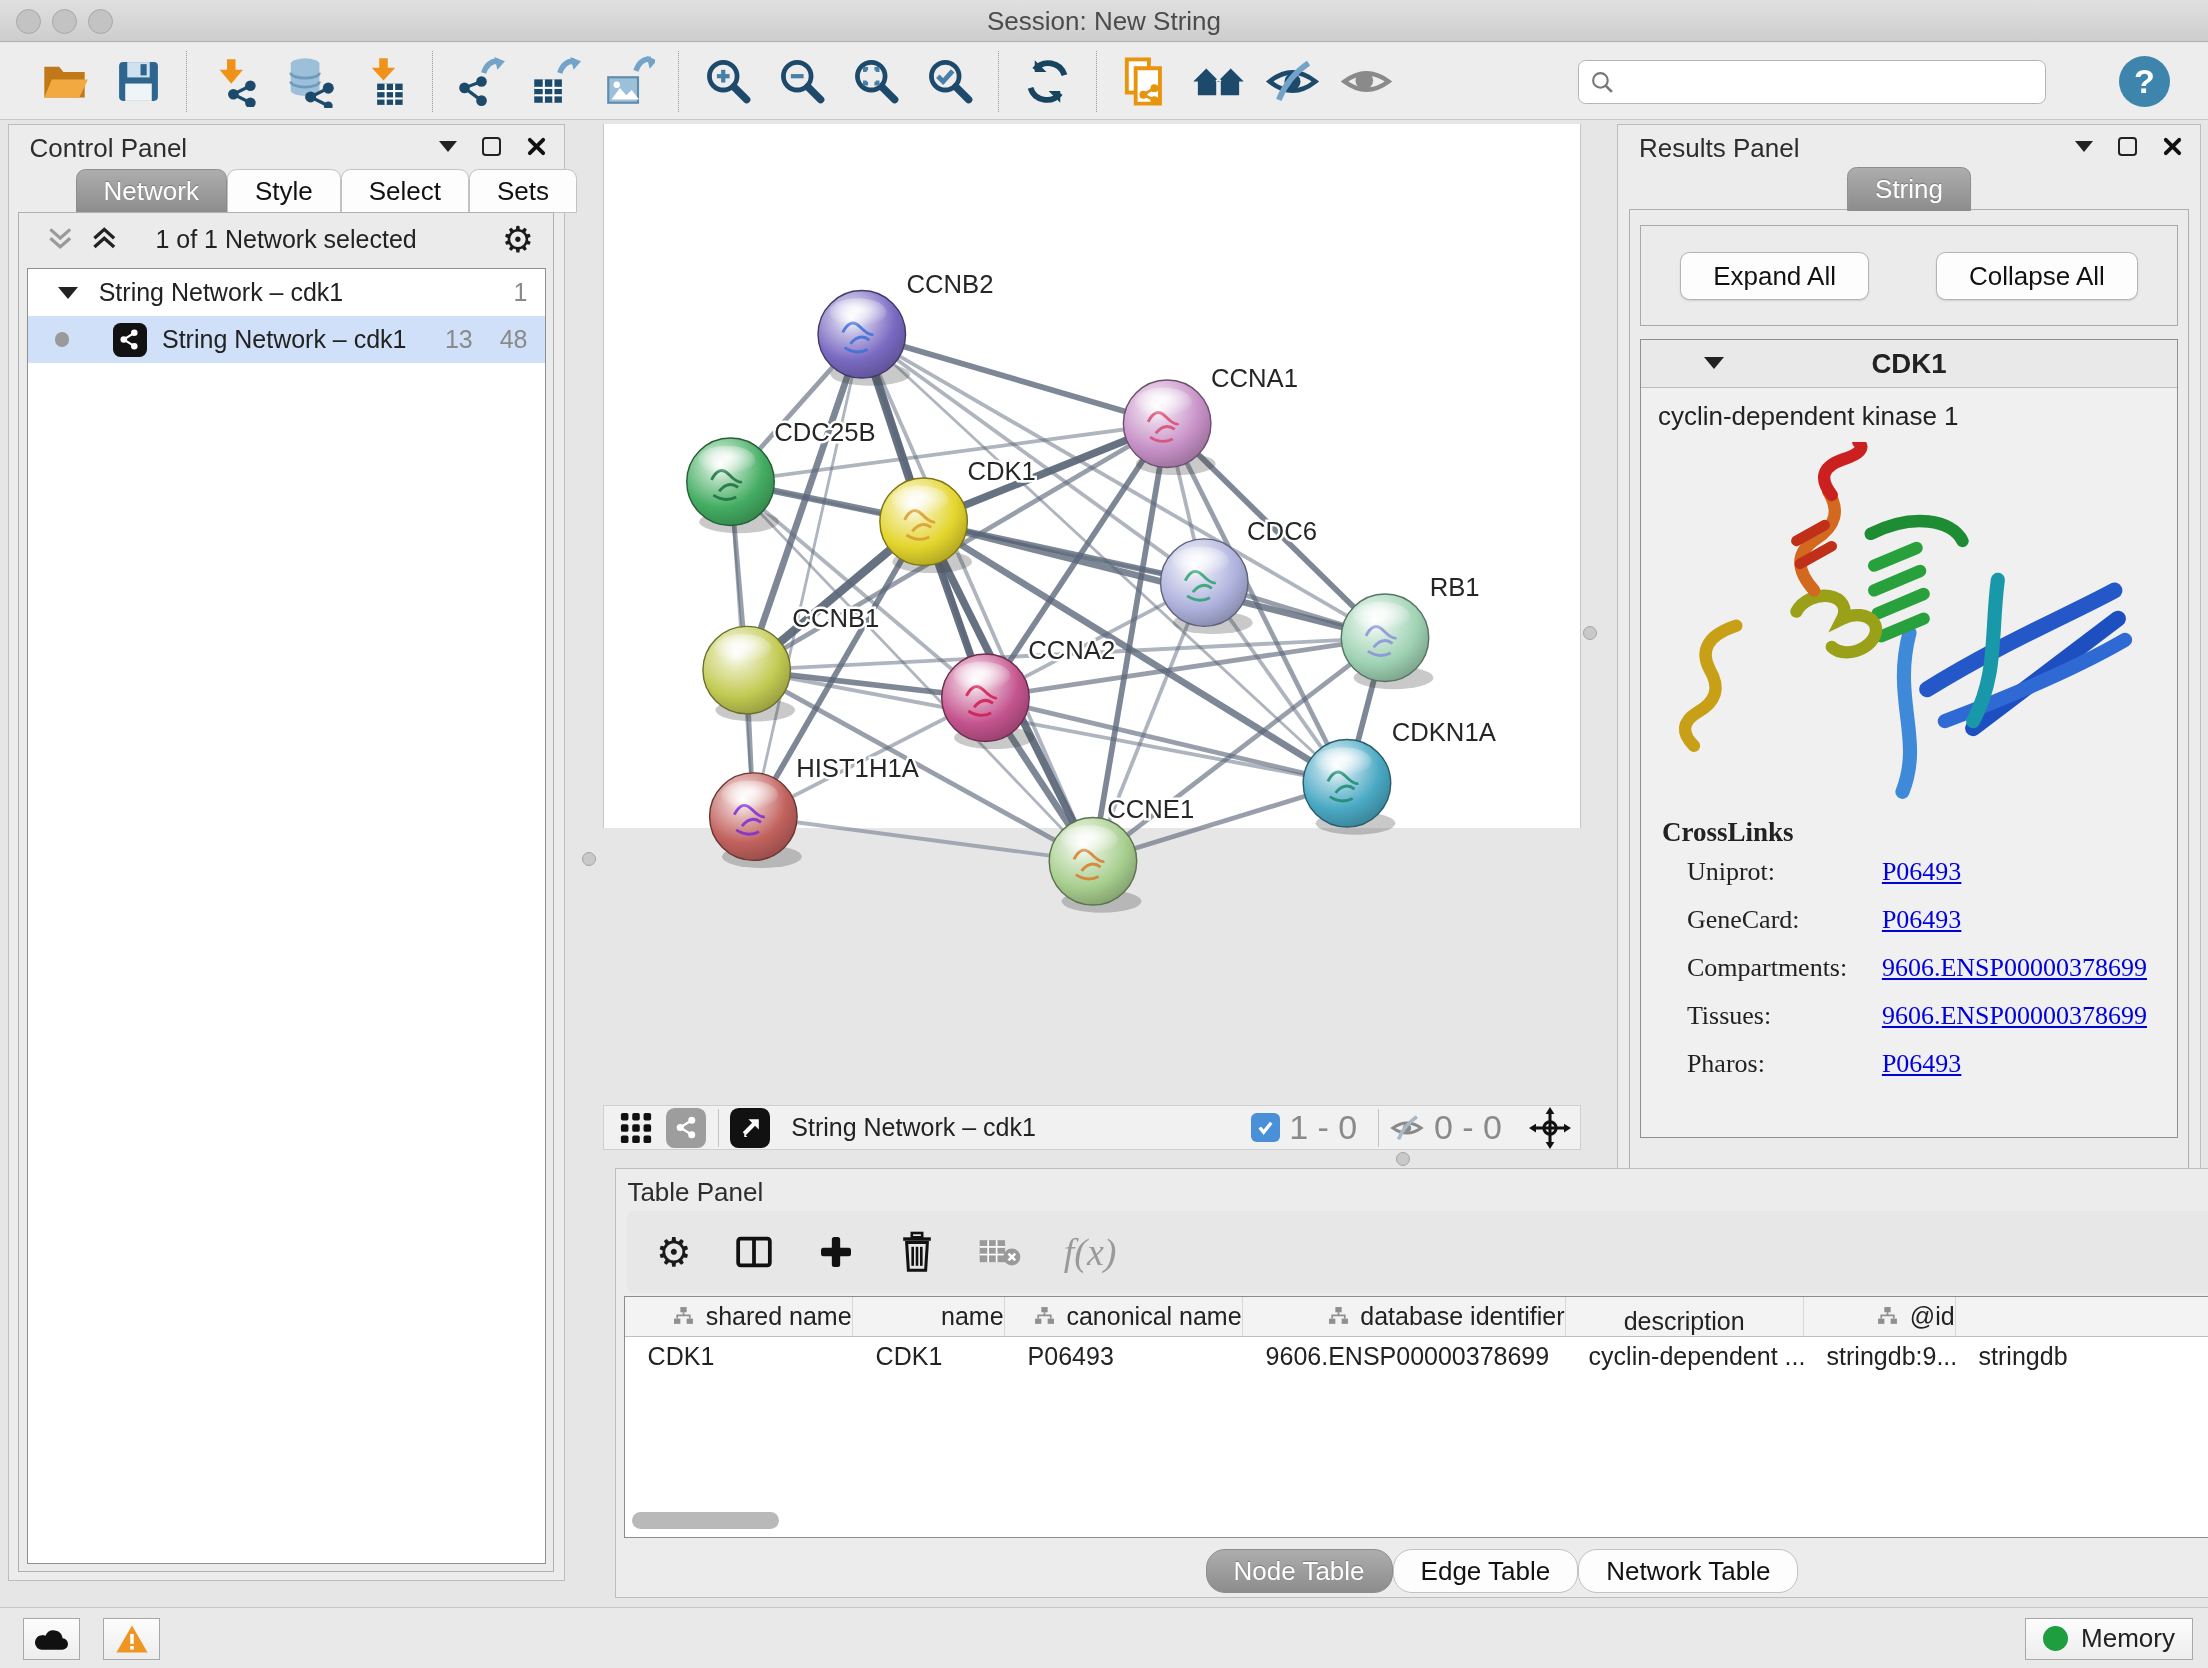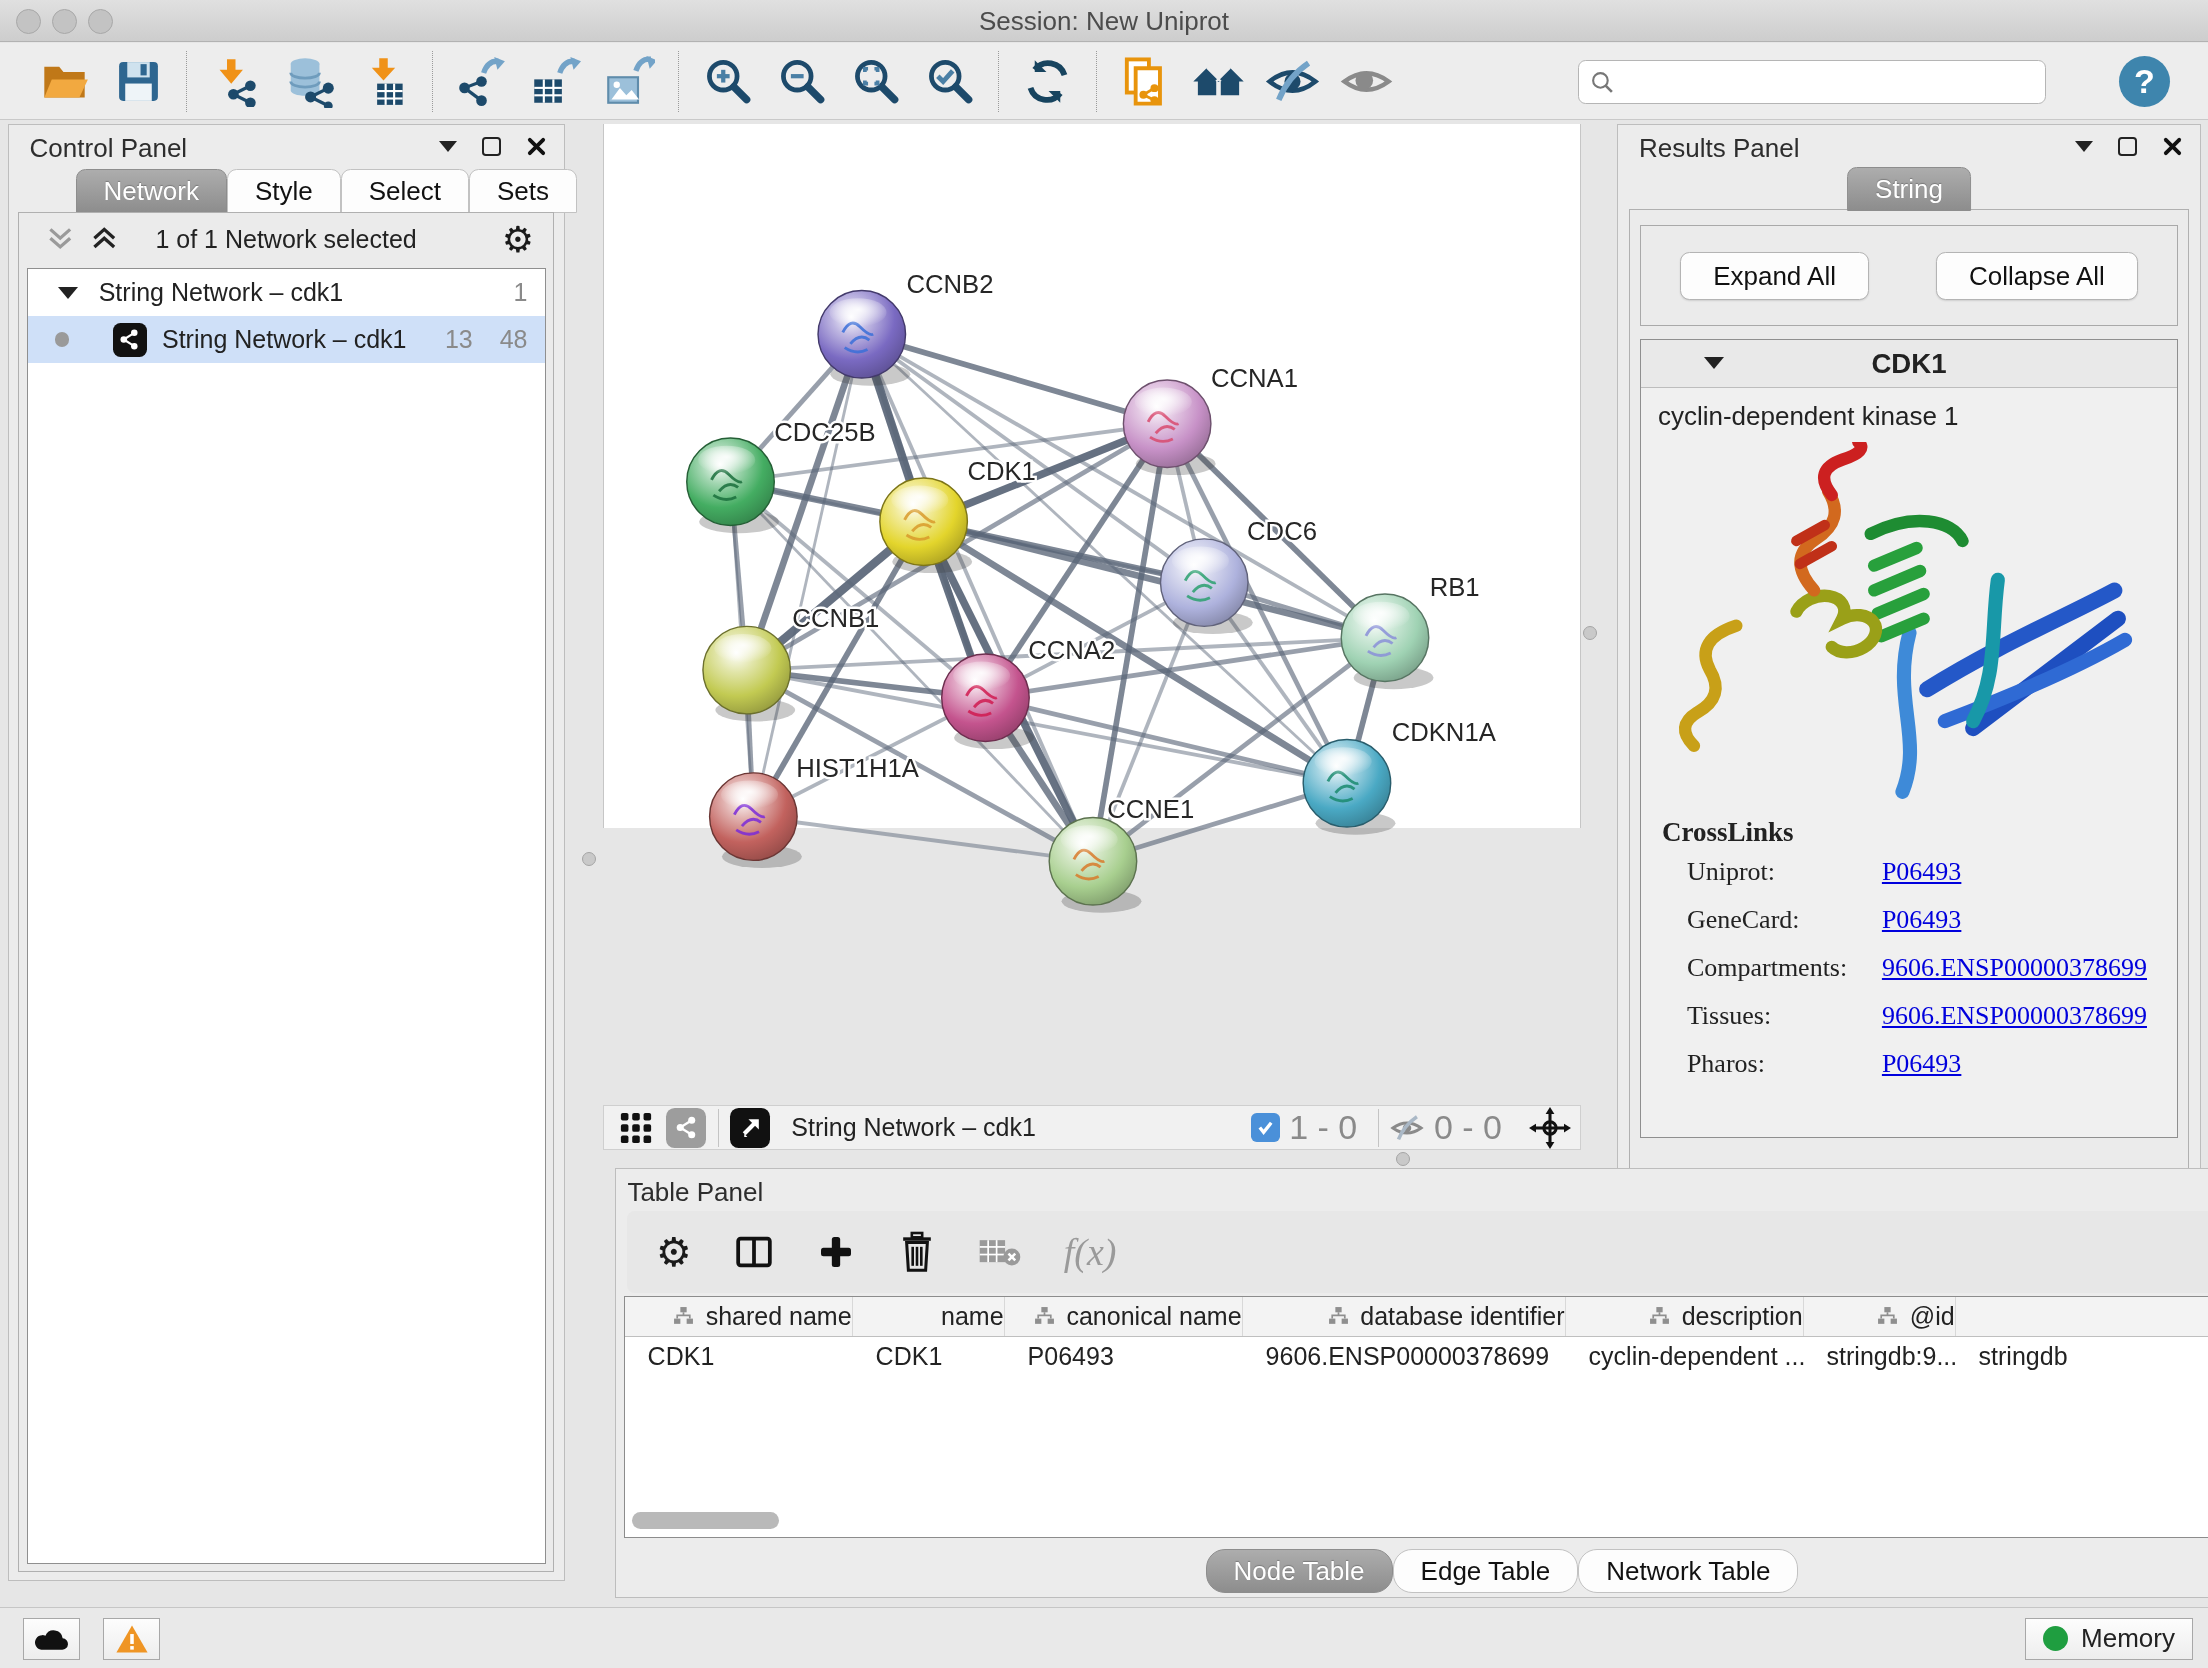--- a/index.html
+++ b/index.html
@@ -97,21 +97,21 @@
                  border:1px solid #bdbdbd; }
   .tp-toolbar { position:absolute; left:11.4px; top:42px; right:11.4px; height:82px; background:#e7e7e7;
                 border-radius:7.6px; display:flex; align-items:center; gap:42px; padding-left:28.5px; }
   .tp-table { position:absolute; left:7.6px; top:127px; right:11.4px; height:242px; border:1px solid #8c8c8c;
               background:#fff; overflow:hidden; }
   .thead { display:flex; height:40px; background:#f3f3f3; border-bottom:1.9px solid #bfbfbf; }
   .th { display:flex; align-items:center; justify-content:flex-end; gap:11.4px; font-size:25px;
         border-right:1px solid #d8d8d8; overflow:hidden; white-space:nowrap; }
   .trow { display:flex; height:40px; }
   .td { font-size:25px; padding:4.8px 0 0 23px; overflow:hidden; white-space:nowrap; }
-  .c0{width:228px;} .c1{width:152px;} .c2{width:238px;} .c3{width:323px;} .c4{width:238px;}
+  .c0{width:228px;} .c1{width:152px;} .c2{width:238px;} .c3{width:323px;} .c4{width:238px;flex-direction:column;}
   .c5{width:152px;} .c6{flex:1;}
   .hscroll { position:absolute; left:7.6px; bottom:7.6px; width:147px; height:17px; background:#b9b9b9;
              border-radius:8.6px; }
   .tp-tabs { position:absolute; left:0; right:0; bottom:3.8px; display:flex; justify-content:center; }
   
   .statusbar { position:absolute; left:0; top:1607px; width:100%; height:61px; background:#e9e9e9;
                border-top:1px solid #c6c6c6; }
   .sb-btn { position:absolute; top:9.5px; width:57px; height:42px; background:linear-gradient(#fdfdfd,#ededed);
             border:1.9px solid #a8a8a8; display:flex; align-items:center; justify-content:center; }
   .mem-btn { position:absolute; right:15px; top:9.5px; height:42px; background:linear-gradient(#fdfdfd,#ededed);
@@ -123,21 +123,21 @@
 </style>
 </head>
 <body>
 
 <div class="app">
 
   <div class="titlebar">
     <div class="tl" style="left:16px"></div>
     <div class="tl" style="left:52px"></div>
     <div class="tl" style="left:88px"></div>
-    <div class="win-title">Session: New Uniprot</div>
+    <div class="win-title">Session: New String</div>
   </div>
 
   <div class="toolbar">
     <div class="ib">
       <svg width="51" height="51" viewBox="0 0 48 48">
         <path d="M5 10h14l4 5h20v24H5z" fill="#c07818"></path>
           <path d="M5 39l7-17h34l-8 17z" fill="#f2a940"></path>
       </svg>
     </div>
     <div class="ib">

